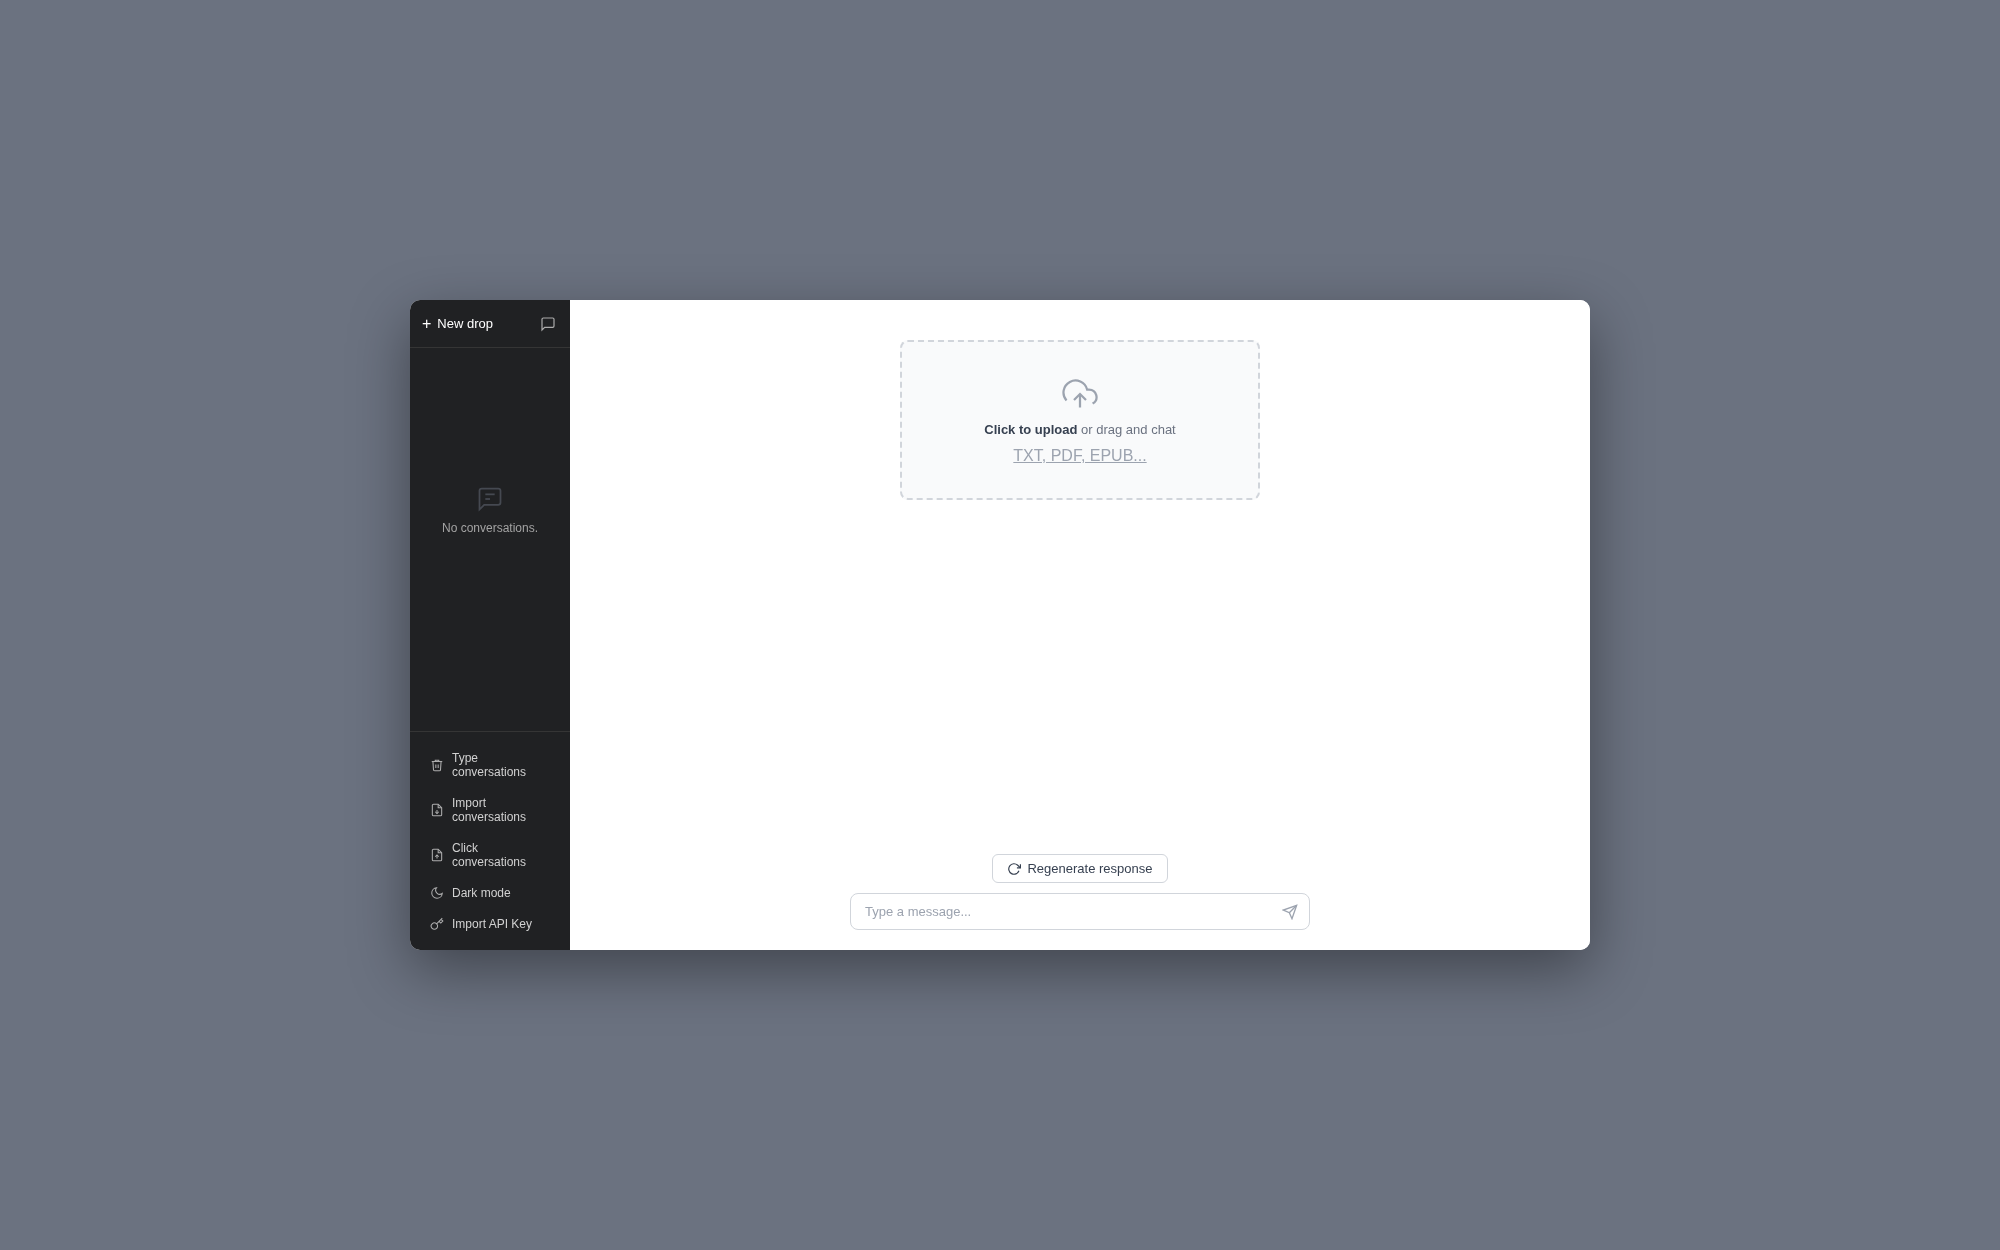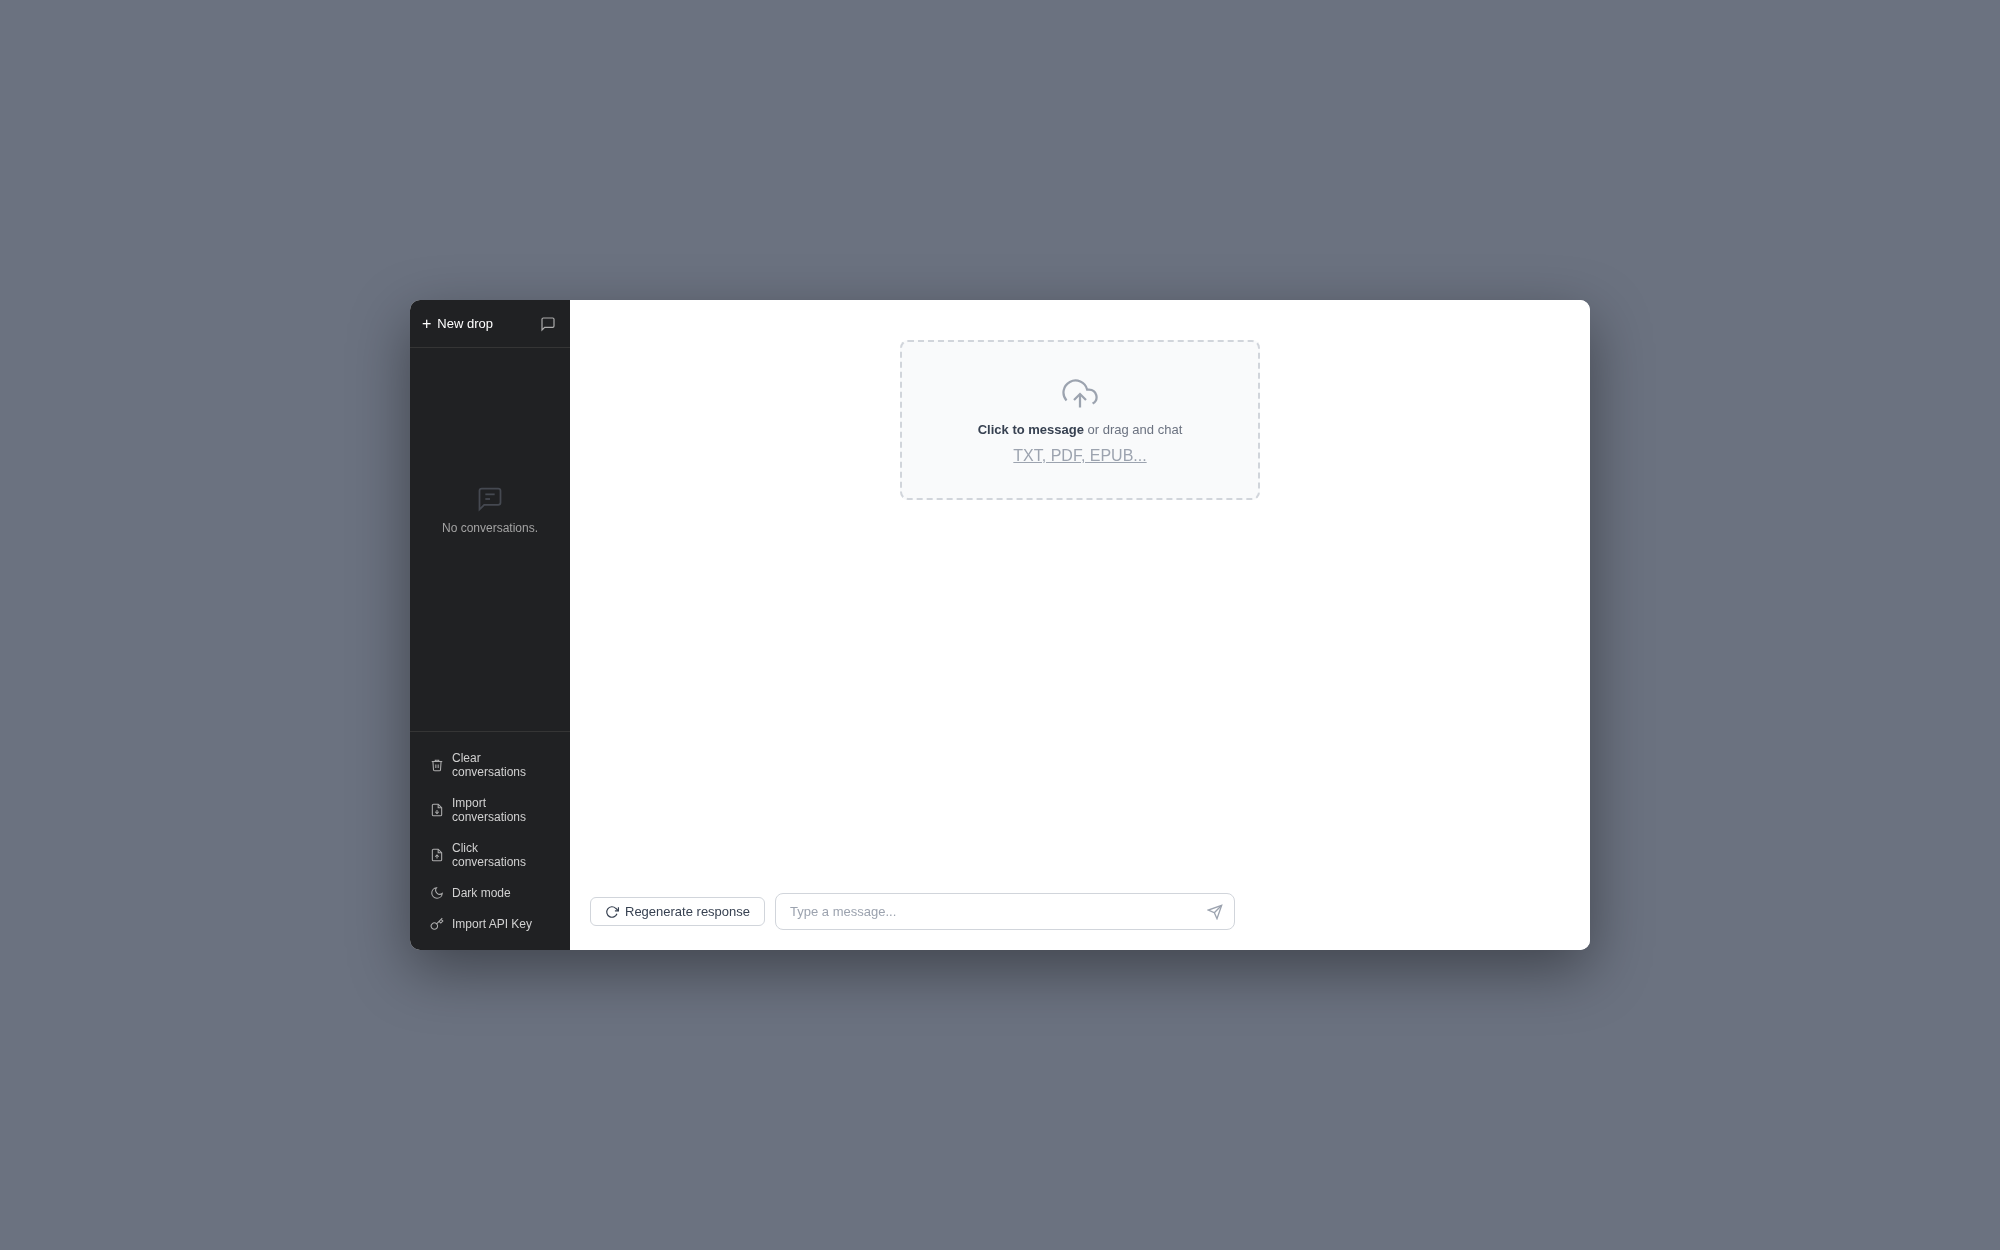--- a/index.html
+++ b/index.html
@@ -137,20 +137,21 @@
       font-weight: 600;
     }
     .upload-hint {
       font-size: 16px;
       color: #9ca3af;
       text-decoration: underline;
     }
     .bottom-area {
       padding: 10px 20px 20px;
       display: flex;
+      flex-direction: column;
       align-items: center;
       gap: 10px;
     }
     .regenerate-btn {
       background: transparent;
       border: 1px solid #d1d5db;
       color: #374151;
       padding: 6px 14px;
       border-radius: 6px;
       font-size: 13px;
@@ -220,21 +221,21 @@
 
     <div class="sidebar-footer">
 
       <div class="sidebar-footer-item">
         <svg width="14" height="14" viewBox="0 0 24 24" fill="none" stroke="currentColor" stroke-width="1.8">
           <polyline points="3 6 5 6 21 6"></polyline>
           <path d="M19 6l-1 14a2 2 0 0 1-2 2H8a2 2 0 0 1-2-2L5 6"></path>
           <path d="M10 11v6M14 11v6"></path>
           <path d="M9 6V4h6v2"></path>
         </svg>
-        <span>Clear conversations</span>
+        <span>Type conversations</span>
       </div>
 
       <div class="sidebar-footer-item">
         <svg width="14" height="14" viewBox="0 0 24 24" fill="none" stroke="currentColor" stroke-width="1.8">
           <path d="M14 2H6a2 2 0 0 0-2 2v16a2 2 0 0 0 2 2h12a2 2 0 0 0 2-2V8z"></path>
           <polyline points="14 2 14 8 20 8"></polyline>
           <line x1="12" y1="18" x2="12" y2="12"></line>
           <polyline points="9 15 12 18 15 15"></polyline>
         </svg>
         <span>Import conversations</span>
@@ -269,21 +270,21 @@
   <div class="main">
     <div class="main-content">
 
       <div class="upload-area">
         <svg width="36" height="36" viewBox="0 0 24 24" fill="none" stroke="#9ca3af" stroke-width="1.5">
           <polyline points="16 16 12 12 8 16"></polyline>
           <line x1="12" y1="12" x2="12" y2="21"></line>
           <path d="M20.39 18.39A5 5 0 0 0 18 9h-1.26A8 8 0 1 0 3 16.3"></path>
         </svg>
         <div class="upload-text">
-          <strong>Click to message</strong><span> or drag and chat</span>
+          <strong>Click to upload</strong><span> or drag and chat</span>
         </div>
         <div class="upload-hint">TXT, PDF, EPUB...</div>
       </div>
     </div>
 
     <div class="bottom-area">
       <button class="regenerate-btn">
         <svg width="14" height="14" viewBox="0 0 24 24" fill="none" stroke="currentColor" stroke-width="2">
           <polyline points="23 4 23 10 17 10"></polyline>
           <path d="M20.49 15a9 9 0 1 1-2.12-9.36L23 10"></path>

